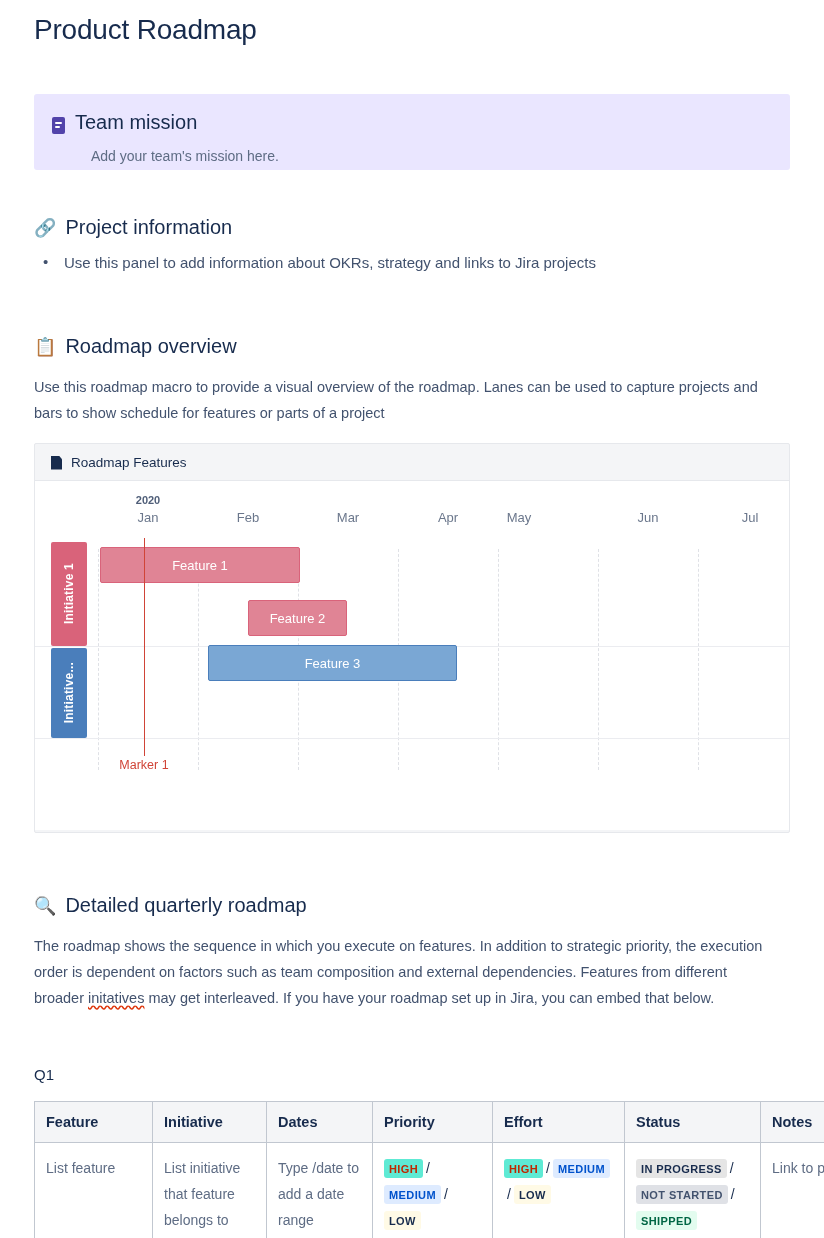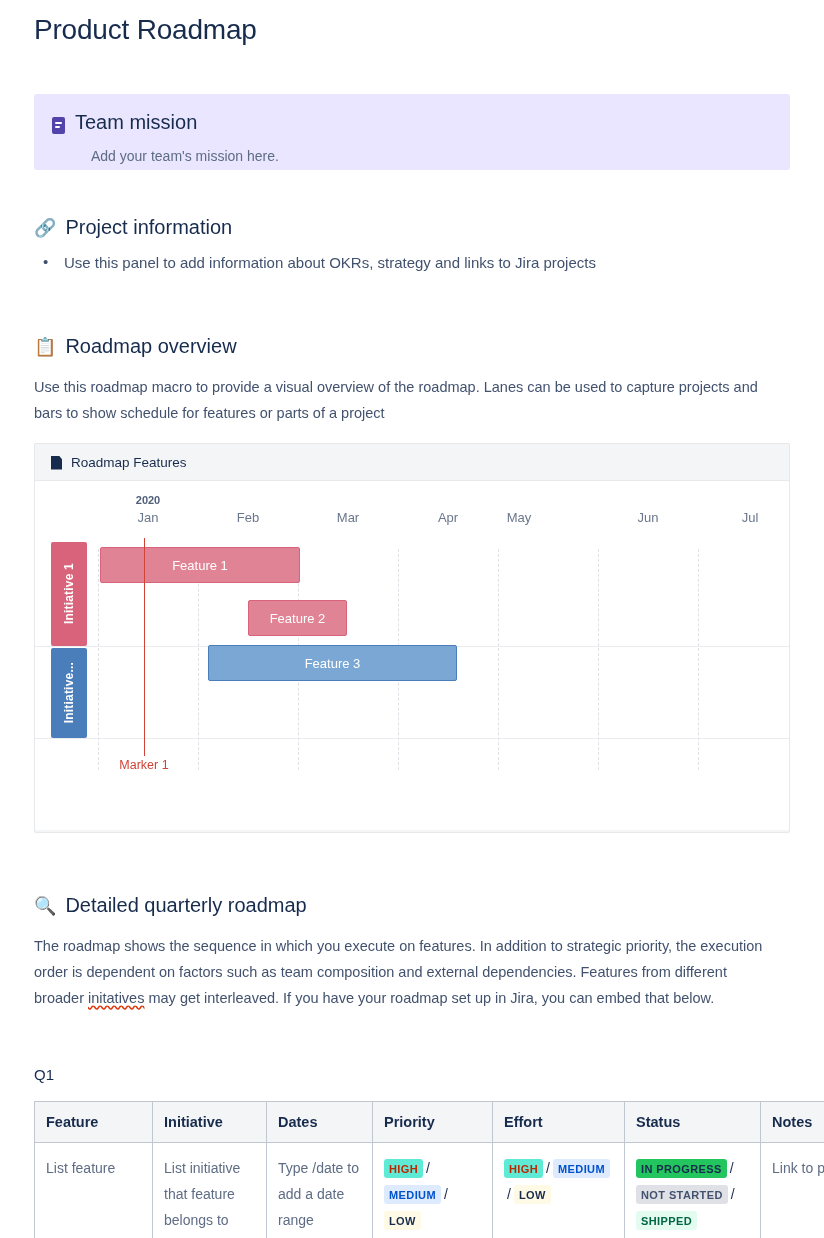--- a/index.html
+++ b/index.html
@@ -190,21 +190,21 @@
     font-size: 11px;
     font-weight: bold;
     letter-spacing: 0.4px;
     line-height: 16px;
     vertical-align: baseline;
   }
   .sep { color: #172b4d; padding: 0 3px; }
   .lz-high     { background: #5eead4; color: #bf2600; }
   .lz-medium   { background: #deebff; color: #0052cc; }
   .lz-low      { background: #fffae6; color: #172b4d; }
-  .lz-inprog   { background: #22c55e; color: #172b4d; }
+  .lz-inprog   { background: #e5e5e5; color: #172b4d; }
   .lz-notstart { background: #dfe1e6; color: #42526e; }
   .lz-shipped  { background: #e3fcef; color: #006644; }
 </style>
 </head>
 <body>
 
 <div class="page">
 
   <h1 class="page-title">Product Roadmap</h1>
 

